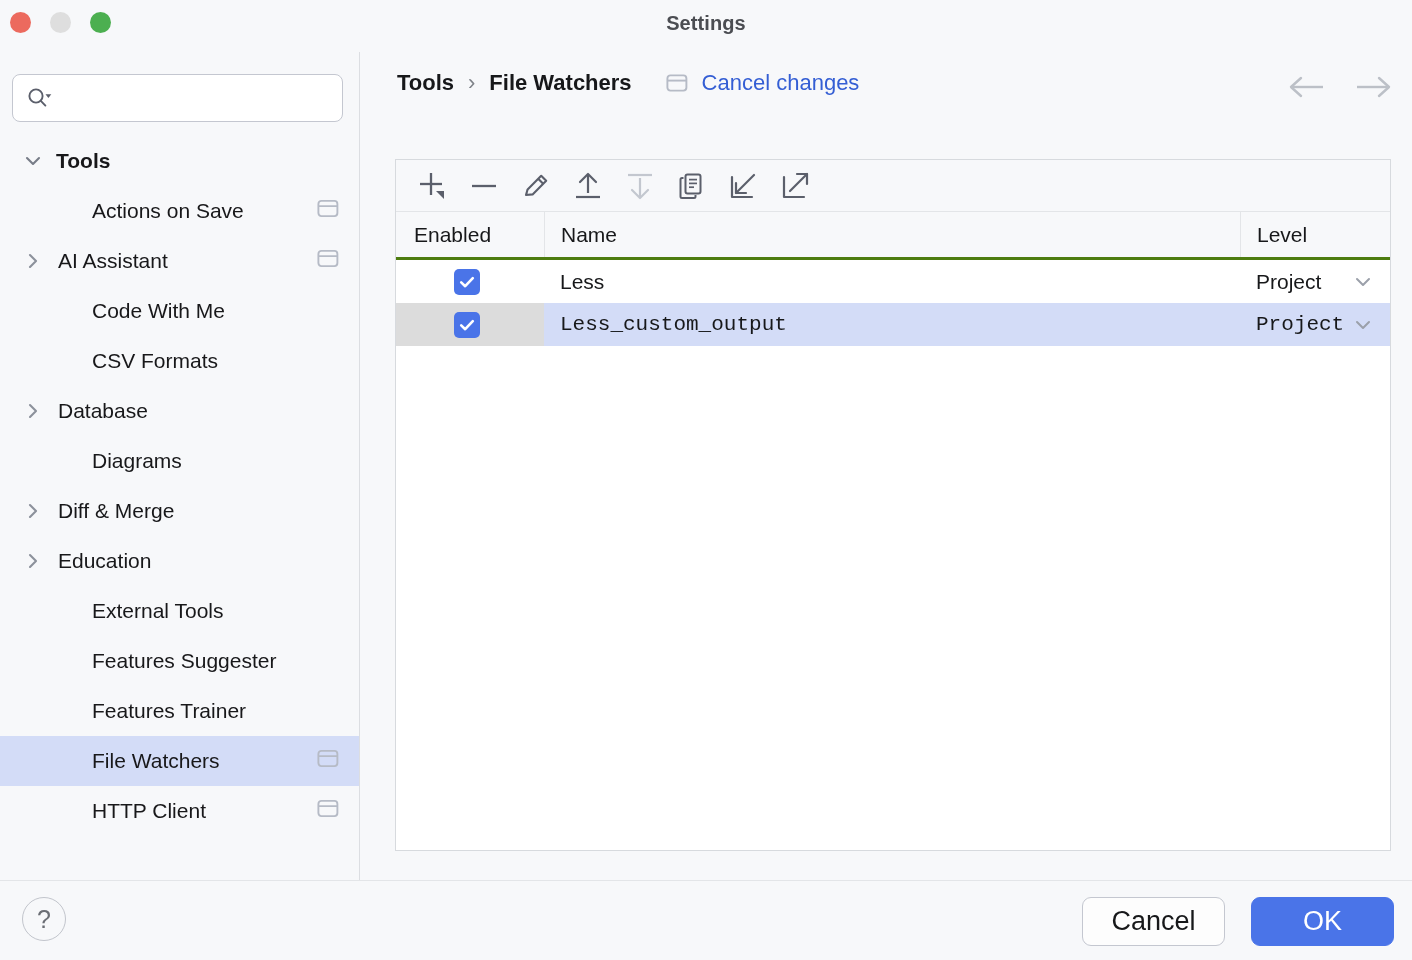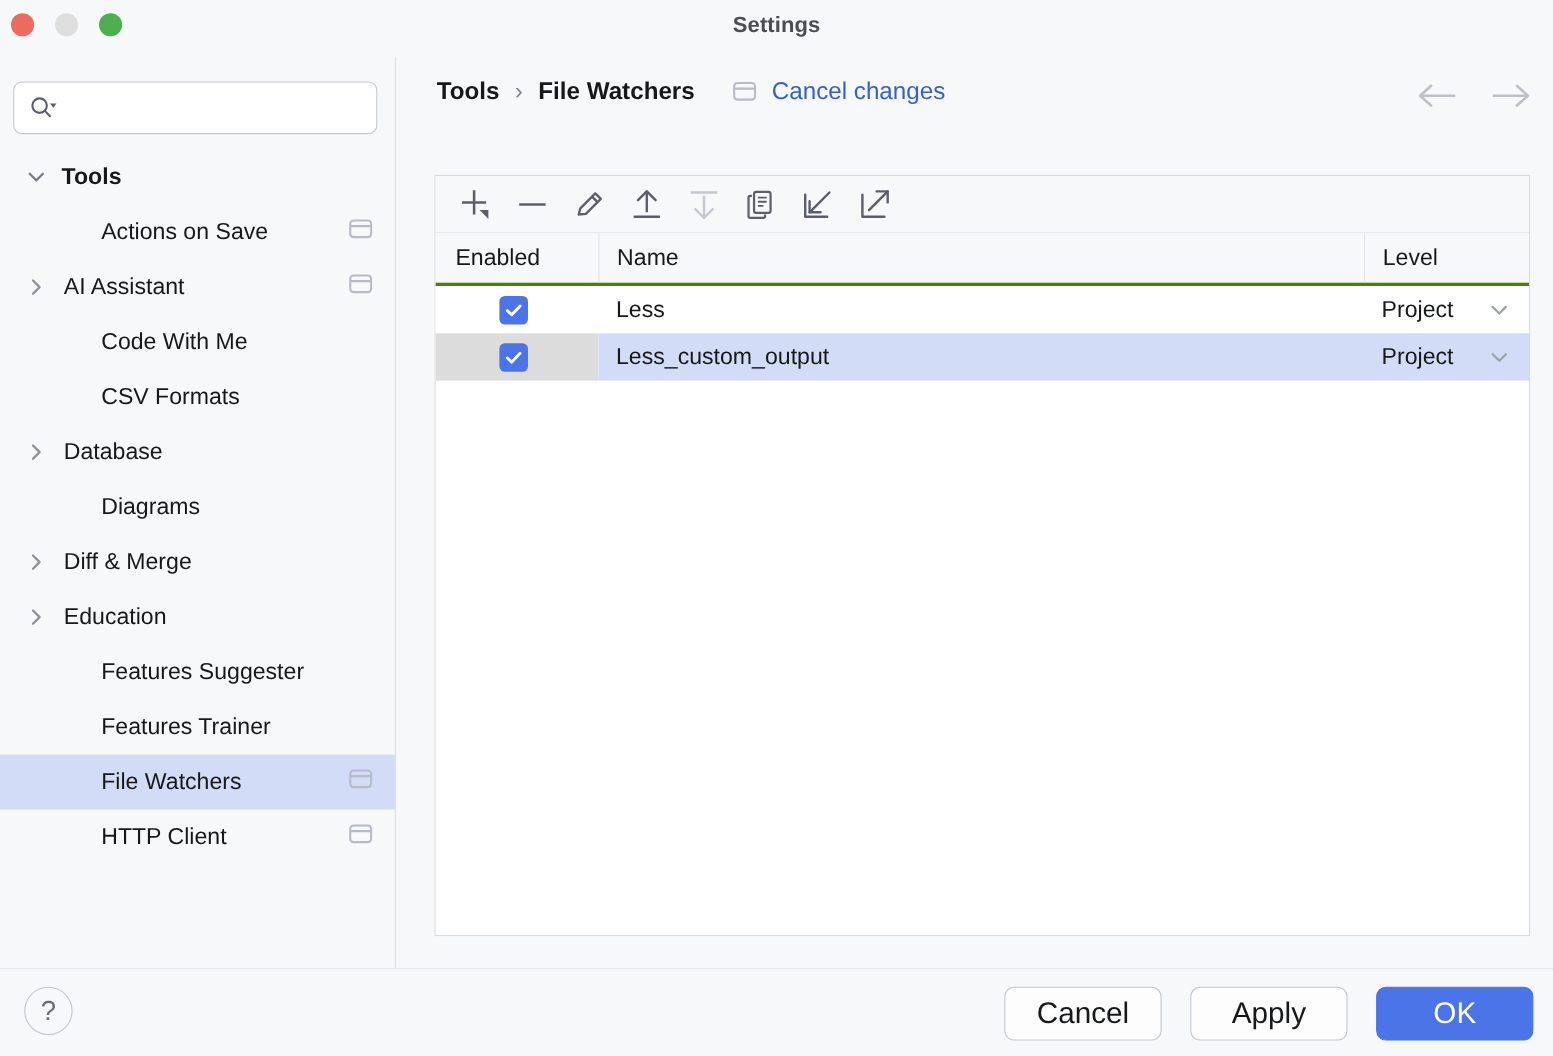--- a/index.html
+++ b/index.html
@@ -119,21 +119,21 @@
     flex: 1; padding-left: 16px; font-size: 21px; color: #17181a;
     height: 100%; display: flex; align-items: center;
   }
   .trow .cell-level {
     width: 150px; padding-left: 16px; font-size: 21px; color: #17181a;
     height: 100%; display: flex; align-items: center; justify-content: space-between;
     padding-right: 16px;
   }
   .trow.selected .cell-enabled { background: #dcdcdc; }
   .trow.selected .cell-name,
-  .trow.selected .cell-level { background: #d3dcf7; }
+  .trow.selected .cell-level { background: #d3dcf7; font-family: Liberation Mono, monospace; }
 
   .chk {
     width: 26px; height: 26px; border-radius: 5px; background: #4a74e8;
     display: flex; align-items: center; justify-content: center;
   }
   .chk svg { display: block; }
   .chev-down svg { display: block; }
 
   
   .footer {
@@ -241,20 +241,24 @@
           </span>
           <span class="tree-label">Diff &amp; Merge</span>
         </div>
         <div class="tree-row child has-twisty">
           <span class="twisty">
             <svg width="22" height="22" viewBox="0 0 22 22">
               <polyline points="8,5 14,11 8,17" fill="none" stroke="#8c919b" stroke-width="2.1" stroke-linecap="round" stroke-linejoin="round"></polyline>
             </svg>
           </span>
           <span class="tree-label">Education</span>
+        </div>
+        <div class="tree-row child">
+          <span class="twisty"></span>
+          <span class="tree-label">External Tools</span>
         </div>
         <div class="tree-row child">
           <span class="twisty"></span>
           <span class="tree-label">Features Suggester</span>
         </div>
         <div class="tree-row child">
           <span class="twisty"></span>
           <span class="tree-label">Features Trainer</span>
         </div>
         <div class="tree-row child selected">
@@ -409,17 +413,16 @@
             </div>
           </div>
         </div>
     </div>
   </div>
 
   <div class="footer">
     <div class="help-btn">?</div>
     <div class="btn-group">
       <button class="btn">Cancel</button>
-      <button class="btn">Apply</button>
       <button class="btn primary">OK</button>
     </div>
   </div>
 </div>
 
 </body></html>

